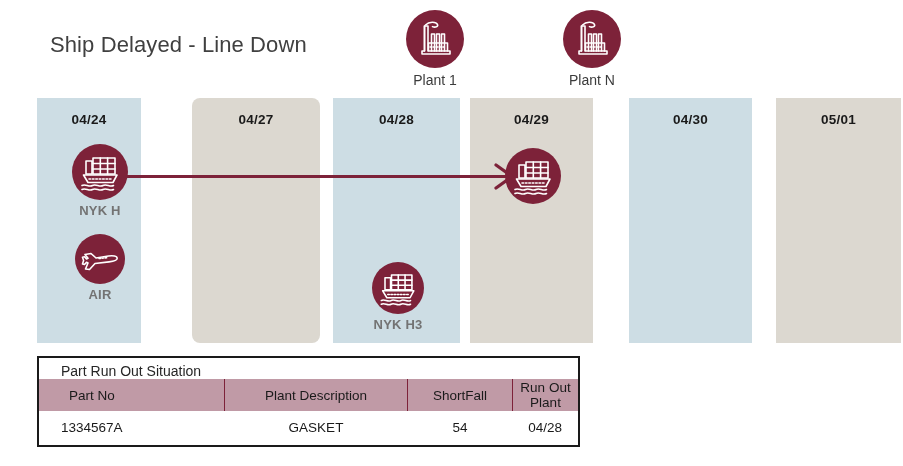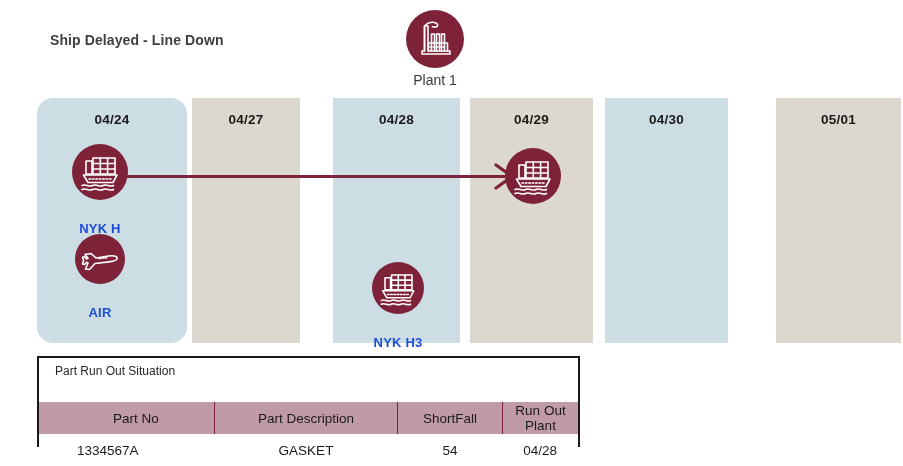--- a/index.html
+++ b/index.html
@@ -18,25 +18,24 @@
     position: relative;
     width: 903px;
     height: 466px;
   }
 
   
   #title {
     position: absolute;
     left: 50px;
     top: 32px;
-    font-size: 14px;
+    font-size: 22px;
     color: #404040;
     letter-spacing: .1px;
     white-space: nowrap;
-    font-weight: bold;
   }
 
   
   .plant-group {
     position: absolute;
     top: 10px;
     width: 86px;
     text-align: center;
   }
   .plant-circle {
@@ -81,24 +80,24 @@
     text-align: center;
   }
   .node-circle {
     border-radius: 50%;
     background: #7d2239;
     margin: 0 auto;
     position: relative;
   }
   .node-circle svg { display: block; }
   .node-label {
-    margin-top: 21px;
+    margin-top: 3px;
     font-size: 13px;
     font-weight: bold;
-    color: #1d4ed8;
+    color: #737373;
     white-space: nowrap;
     letter-spacing: .2px;
   }
 
   
   #delay-arrow {
     position: absolute;
     left: 118px;
     top: 162px;
     width: 400px;
@@ -111,56 +110,56 @@
     position: absolute;
     left: 37px;
     top: 356px;
     width: 543px;
     height: 91px;
     border: 2.5px solid #1a1a1a;
     background: #ffffff;
     box-sizing: border-box;
   }
   #table-caption {
-    height: 44px;
+    height: 21px;
     line-height: 26px;
-    padding-left: 16px;
-    font-size: 12px;
+    padding-left: 22px;
+    font-size: 14px;
     color: #262626;
     box-sizing: border-box;
   }
   #runout-table {
     width: 100%;
     border-collapse: collapse;
     table-layout: fixed;
   }
   #runout-table th {
     background: #c09aa6;
     color: #1a1a1a;
     font-size: 13.5px;
     font-weight: normal;
     height: 28px;
     border-left: 1.5px solid #7d2239;
     text-align: center;
   }
   #runout-table th:first-child {
     border-left: none;
-    text-align: center;
-    padding-left: 20px;
+    text-align: left;
+    padding-left: 30px;
   }
   #runout-table td {
     font-size: 13.5px;
     color: #1a1a1a;
     height: 30px;
     text-align: center;
     background: #ffffff;
   }
   #runout-table td:first-child {
     text-align: left;
-    padding-left: 38px;
+    padding-left: 22px;
   }
 </style>
 </head>
 <body>
 
 <div id="canvas">
 
   <div id="title">Ship Delayed - Line Down</div>
 
   <div class="plant-group" style="left:392px;">
@@ -175,34 +174,51 @@
           <path d="M35.5 41 L35.5 24 L38.5 24 L38.5 41"></path>
           <rect x="22.5" y="33" width="19" height="8"></rect>
           <path d="M24 37 L40 37" stroke-dasharray="1.6 1.6"></path>
         </g>
       </svg>
     </div>
     <div class="plant-label">Plant 1</div>
   </div>
 
 
-
-  <div class="col col-blue" style="left:37px; width:150px;border-radius:16px;">
+  <div class="plant-group" style="left:549px;">
+    <div class="plant-circle">
+      <svg width="58" height="58" viewBox="0 0 58 58">
+        <g fill="none" stroke="#ffffff" stroke-width="1.6" stroke-linejoin="round" stroke-linecap="round">
+          <path d="M19.5 15 C23 11.5, 30 11.5, 31.5 14.5 C32.6 16.8, 29 17.8, 26.5 16.6"></path>
+          <path d="M18.5 16 L18.5 41 L16 41 L16 44 L44 44 L44 41 L41.5 41"></path>
+          <path d="M18.5 41 L18.5 16 L22 16 L22 41"></path>
+          <path d="M25.5 41 L25.5 24 L28.5 24 L28.5 41"></path>
+          <path d="M30.5 41 L30.5 24 L33.5 24 L33.5 41"></path>
+          <path d="M35.5 41 L35.5 24 L38.5 24 L38.5 41"></path>
+          <rect x="22.5" y="33" width="19" height="8"></rect>
+          <path d="M24 37 L40 37" stroke-dasharray="1.6 1.6"></path>
+        </g>
+      </svg>
+    </div>
+    <div class="plant-label">Plant N</div>
+  </div>
+
+  <div class="col col-blue" style="left:37px; width:104px;">
     <div class="col-date">04/24</div>
   </div>
-  <div class="col col-tan" style="left:192px; width:108px;">
+  <div class="col col-tan" style="left:192px; width:128px;border-radius:8px;">
     <div class="col-date">04/27</div>
   </div>
   <div class="col col-blue" style="left:333px; width:127px;">
     <div class="col-date">04/28</div>
   </div>
   <div class="col col-tan" style="left:470px; width:123px;">
     <div class="col-date">04/29</div>
   </div>
-  <div class="col col-blue" style="left:605px; width:123px;">
+  <div class="col col-blue" style="left:629px; width:123px;">
     <div class="col-date">04/30</div>
   </div>
   <div class="col col-tan" style="left:776px; width:125px;">
     <div class="col-date">05/01</div>
   </div>
 
   <div class="node" style="left:68px; top:144px; width:64px;">
     <div class="node-circle" style="width:56px;height:56px;">
       <svg width="56" height="56" viewBox="0 0 56 56">
         <g fill="none" stroke="#ffffff" stroke-width="1.6" stroke-linejoin="round" stroke-linecap="round">
@@ -272,21 +288,21 @@
       <path d="M378 3 L394 14.5 L378 26" stroke-width="3.2" stroke-linecap="round" stroke-linejoin="round"></path>
     </g>
   </svg>
 
   <div id="table-panel">
     <div id="table-caption">Part Run Out Situation</div>
     <table id="runout-table">
       <thead>
         <tr>
           <th style="width:154px;">Part No</th>
-          <th style="width:180px;">Part Description</th>
+          <th style="width:180px;">Plant Description</th>
           <th style="width:102px;">ShortFall</th>
           <th>Run Out Plant</th>
         </tr>
       </thead>
       <tbody>
         <tr>
           <td>1334567A</td>
           <td>GASKET</td>
           <td>54</td>
           <td>04/28</td>

